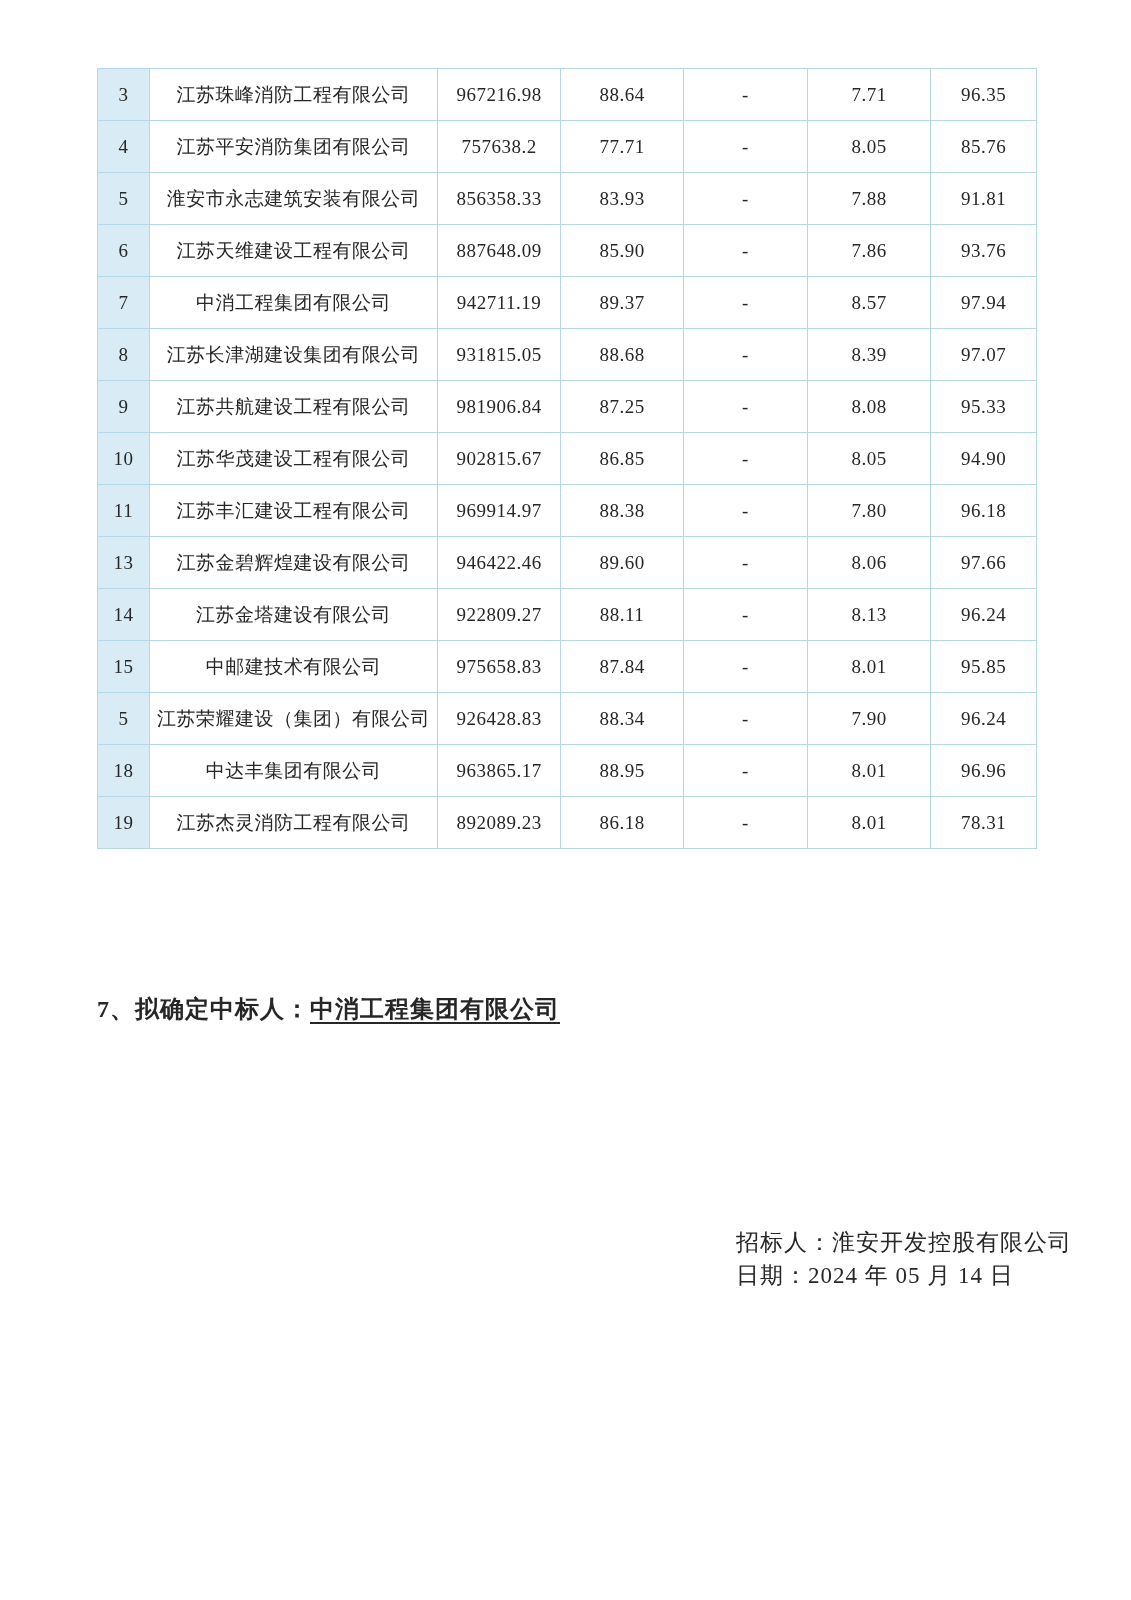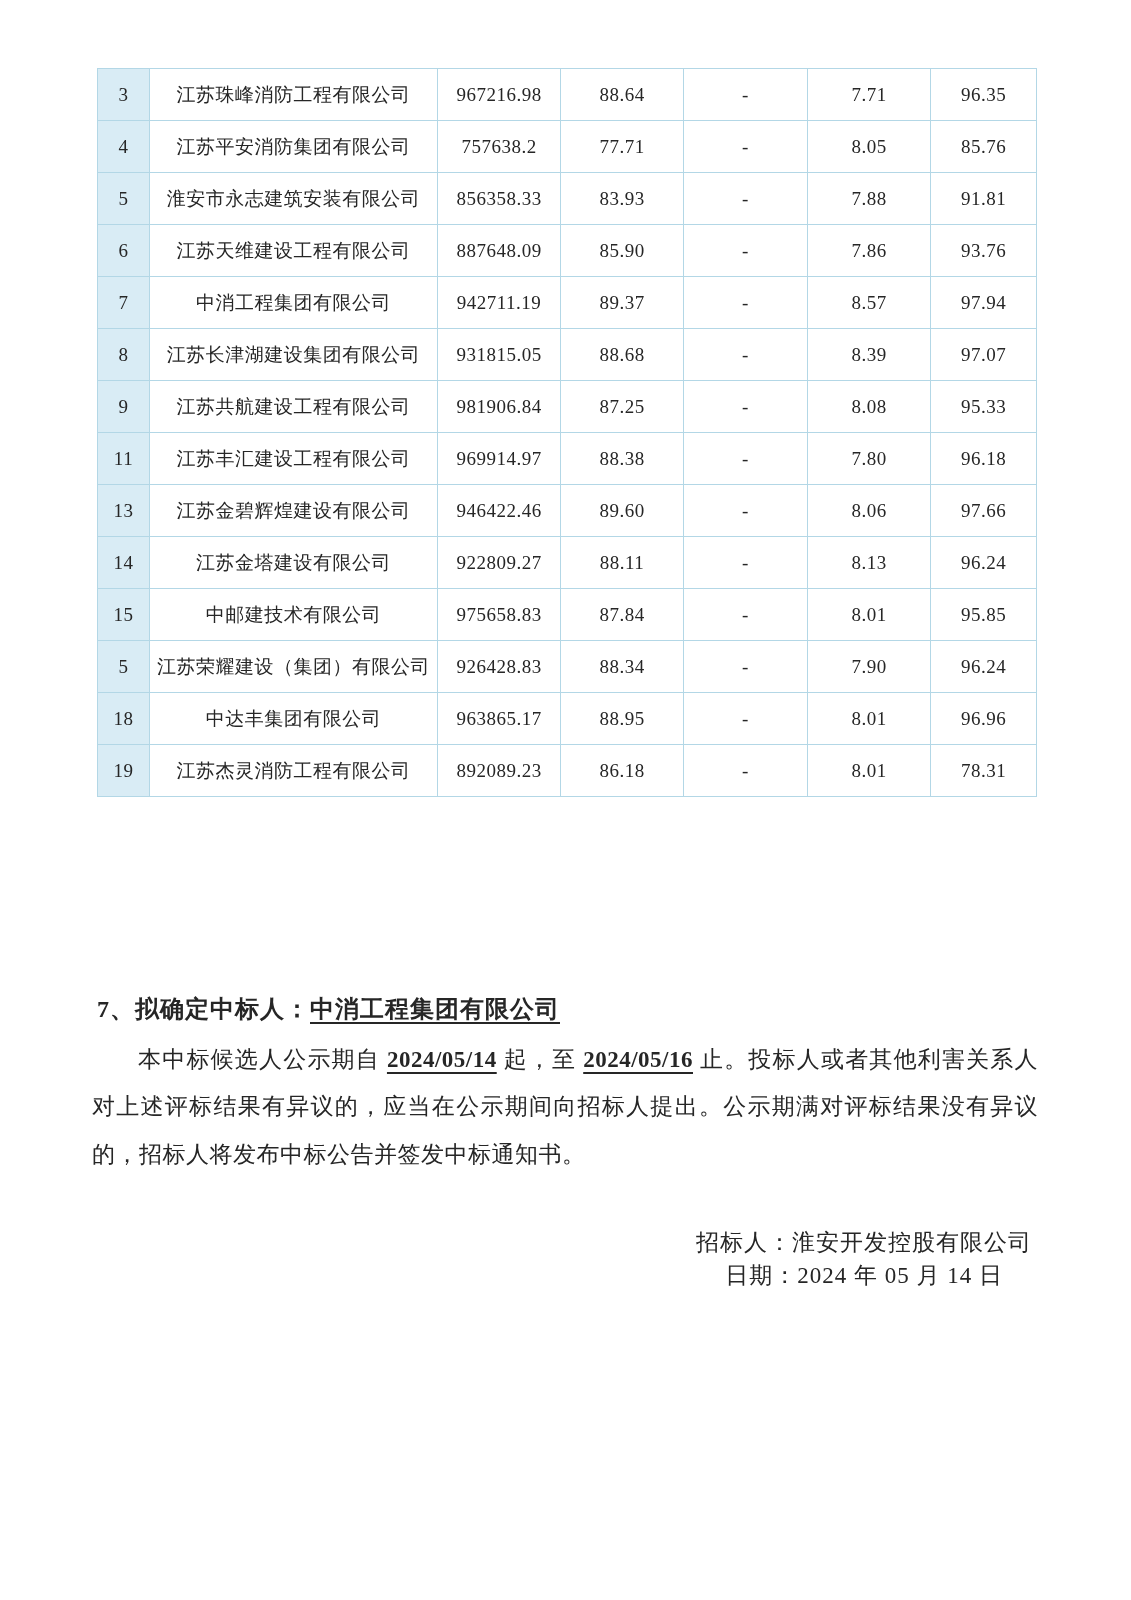--- a/index.html
+++ b/index.html
@@ -73,26 +73,25 @@
   }
   .notice .date {
     font-weight: bold;
     text-decoration: underline;
     text-underline-offset: 5px;
   }
 
   
   .signature {
     position: absolute;
-    left: 696px;
+    left: 736px;
     top: 1226px;
     font-size: 23px;
     line-height: 1.45;
     letter-spacing: 1px;
-    text-align: center;
   }
 </style>
 </head>
 <body>
 
 <div class="page">
 
   <table class="bid-table">
     <colgroup>
       <col class="col-idx">
@@ -161,20 +160,29 @@
         <tr>
       <td class="idx">9</td>
       <td>江苏共航建设工程有限公司</td>
       <td>981906.84</td>
       <td>87.25</td>
       <td>-</td>
       <td>8.08</td>
       <td>95.33</td>
     </tr>
         <tr>
+      <td class="idx">10</td>
+      <td>江苏华茂建设工程有限公司</td>
+      <td>902815.67</td>
+      <td>86.85</td>
+      <td>-</td>
+      <td>8.05</td>
+      <td>94.90</td>
+    </tr>
+        <tr>
       <td class="idx">11</td>
       <td>江苏丰汇建设工程有限公司</td>
       <td>969914.97</td>
       <td>88.38</td>
       <td>-</td>
       <td>7.80</td>
       <td>96.18</td>
     </tr>
         <tr>
       <td class="idx">13</td>
@@ -230,22 +238,19 @@
       <td>8.01</td>
       <td>78.31</td>
     </tr>
       </tbody>
   </table>
 
   <div class="section-heading">
     <span>7、拟确定中标人：</span><span class="winner">中消工程集团有限公司</span>
   </div>
 
-  <div class="notice">
-    <span>本中标候选人公示期自 </span><span class="date">2024/05/14</span><span> 起，至 </span><span class="date">2024/05/16</span><span> 止。投标人或者其他利害关系人对上述评标结果有异议的，应当在公示期间向招标人提出。公示期满对评标结果没有异议的，招标人将发布中标公告并签发中标通知书。</span>
-  </div>
 
   <div class="signature">
     <div>招标人：淮安开发控股有限公司</div>
     <div>日期：2024 年 05 月 14 日</div>
   </div>
 
 </div>
 
 </body></html>

